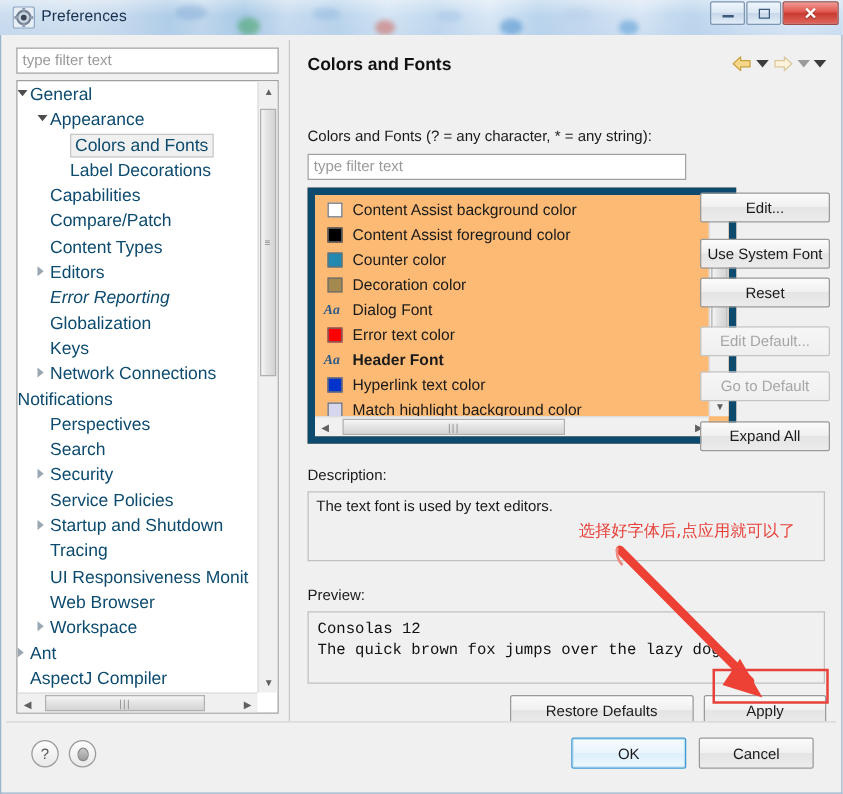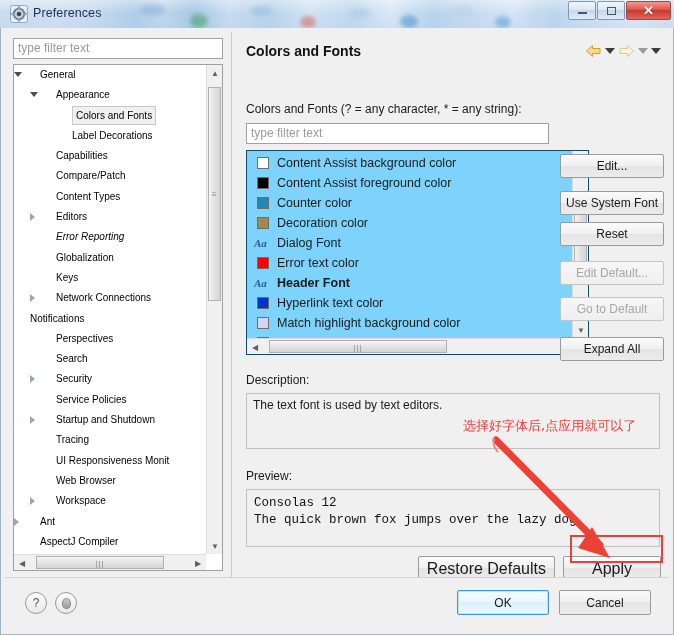--- a/index.html
+++ b/index.html
@@ -121,24 +121,24 @@
   .tree-scroll-inner {
     position: absolute;
     left: 0; top: 0;
     right: 16px; bottom: 16px;
     overflow: hidden;
   }
   .tnode {
     position: relative;
     height: 20.3px;
     line-height: 20.3px;
-    font-size: 10px;
-    color: #000000;
+    font-size: 14px;
+    color: #0c4a6e;
     white-space: nowrap;
-    padding-left: 16px;
+    padding-left: 0;
   }
   .tnode .lbl { display:inline-block; }
   .tnode.sel .lbl {
     background: #f0f0f0;
     border: 1px solid #c8c8c8;
     padding: 0 3px;
     margin-left: -3px;
     line-height: 17px;
     box-sizing: border-box;
   }
@@ -235,22 +235,22 @@
     background: #fff;
     border: 1px solid #a0a0a0;
     box-sizing: border-box;
     font-size: 12px; color: #9a9a9a;
     padding: 2px 0 0 4px;
   }
   .cf-list {
     position: absolute;
     left: 14px; top: 118px;
     width: 343px; height: 205px;
-    background: #7dd3fc;
-    border: 1px solid #0c4a6e;
+    background: #fdba74;
+    border: 6px solid #0c4a6e;
     box-sizing: border-box;
     overflow: hidden;
   }
   .cf-inner {
     position: absolute;
     left: 0; top: 2px; right: 16px; bottom: 16px;
     overflow: hidden;
   }
   .cf-row {
     height: 20px; line-height: 20px;
@@ -319,26 +319,26 @@
   }
 
   .bottom-btns {
     position: absolute;
     right: 8px; top: 524px;
     display: flex; gap: 8px;
   }
   .btn2 {
     height: 25px;
     min-width: 98px;
-    padding: 0 8px;
+    padding: 0 28px;
     border: 1px solid #9a9a9a;
     border-radius: 2px;
     background: linear-gradient(180deg,#fbfbfb 0%,#f0f0f0 48%,#e4e4e4 50%,#ececec 100%);
     box-sizing: border-box;
-    font-size: 16px; color: #1a1a1a;
+    font-size: 12px; color: #1a1a1a;
     display:flex; align-items:center; justify-content:center;
     white-space: nowrap;
   }
 
   
   .footer {
     position: absolute;
     left: 4px; right: 4px; bottom: 4px;
     height: 52px;
     border-top: 1px solid #d3d3d3;

